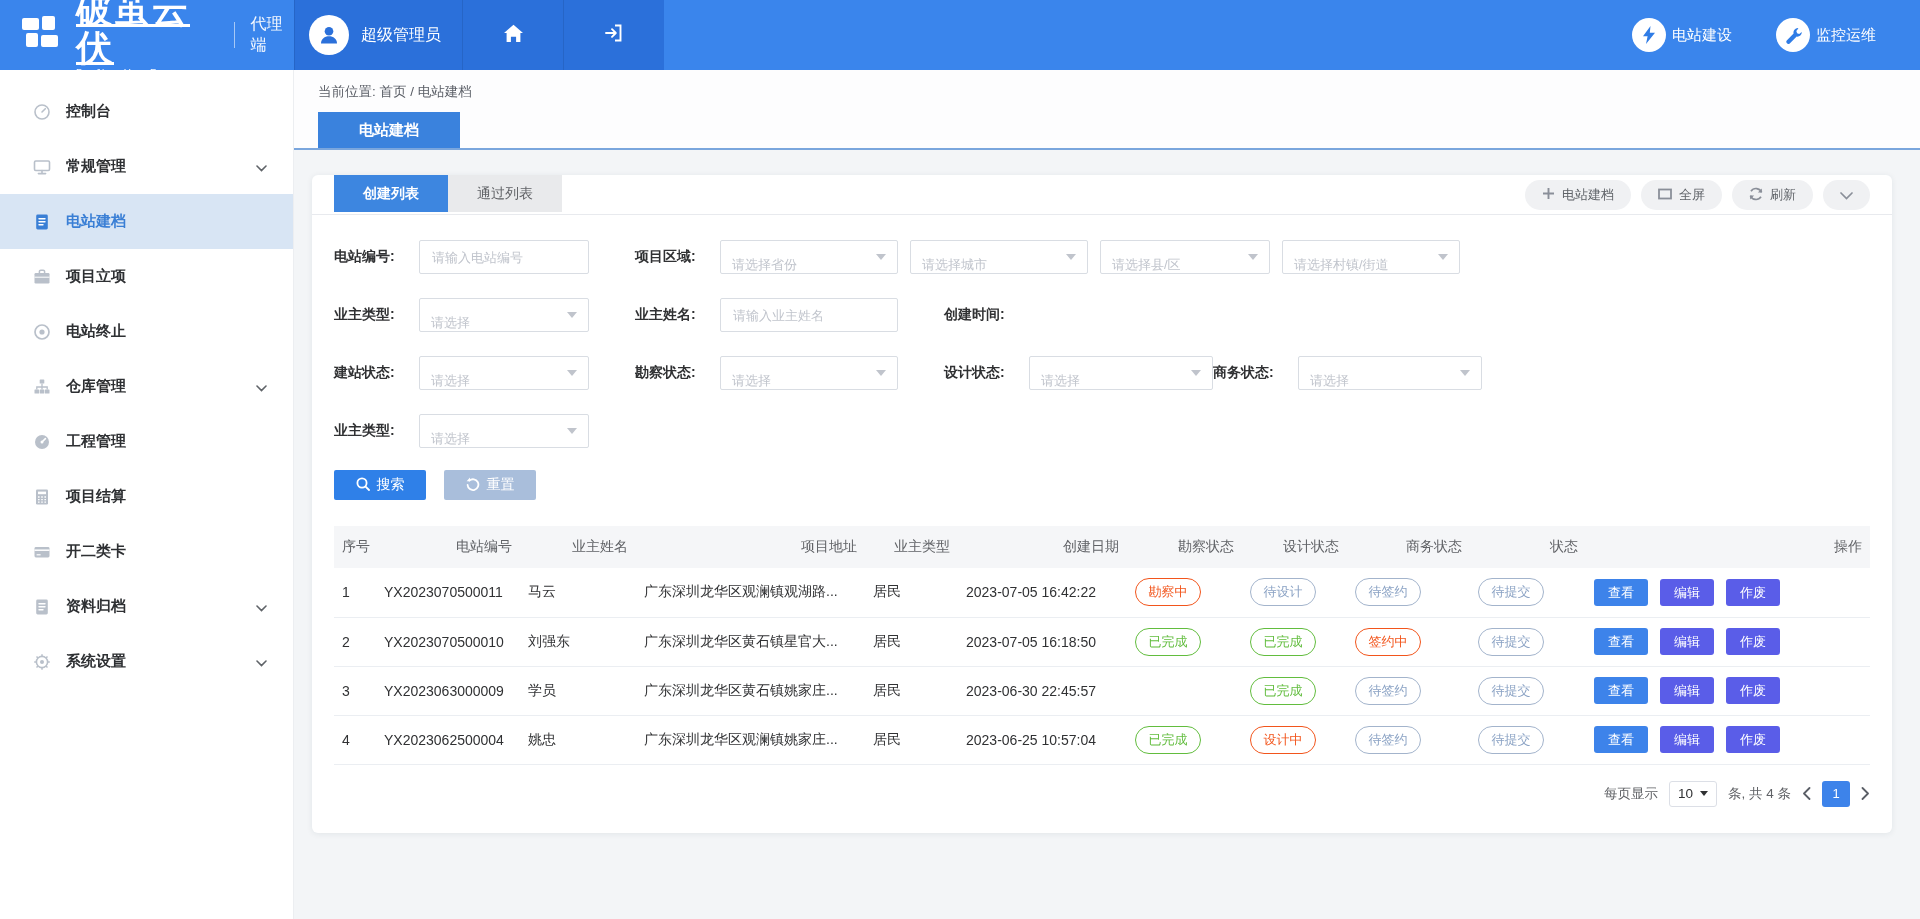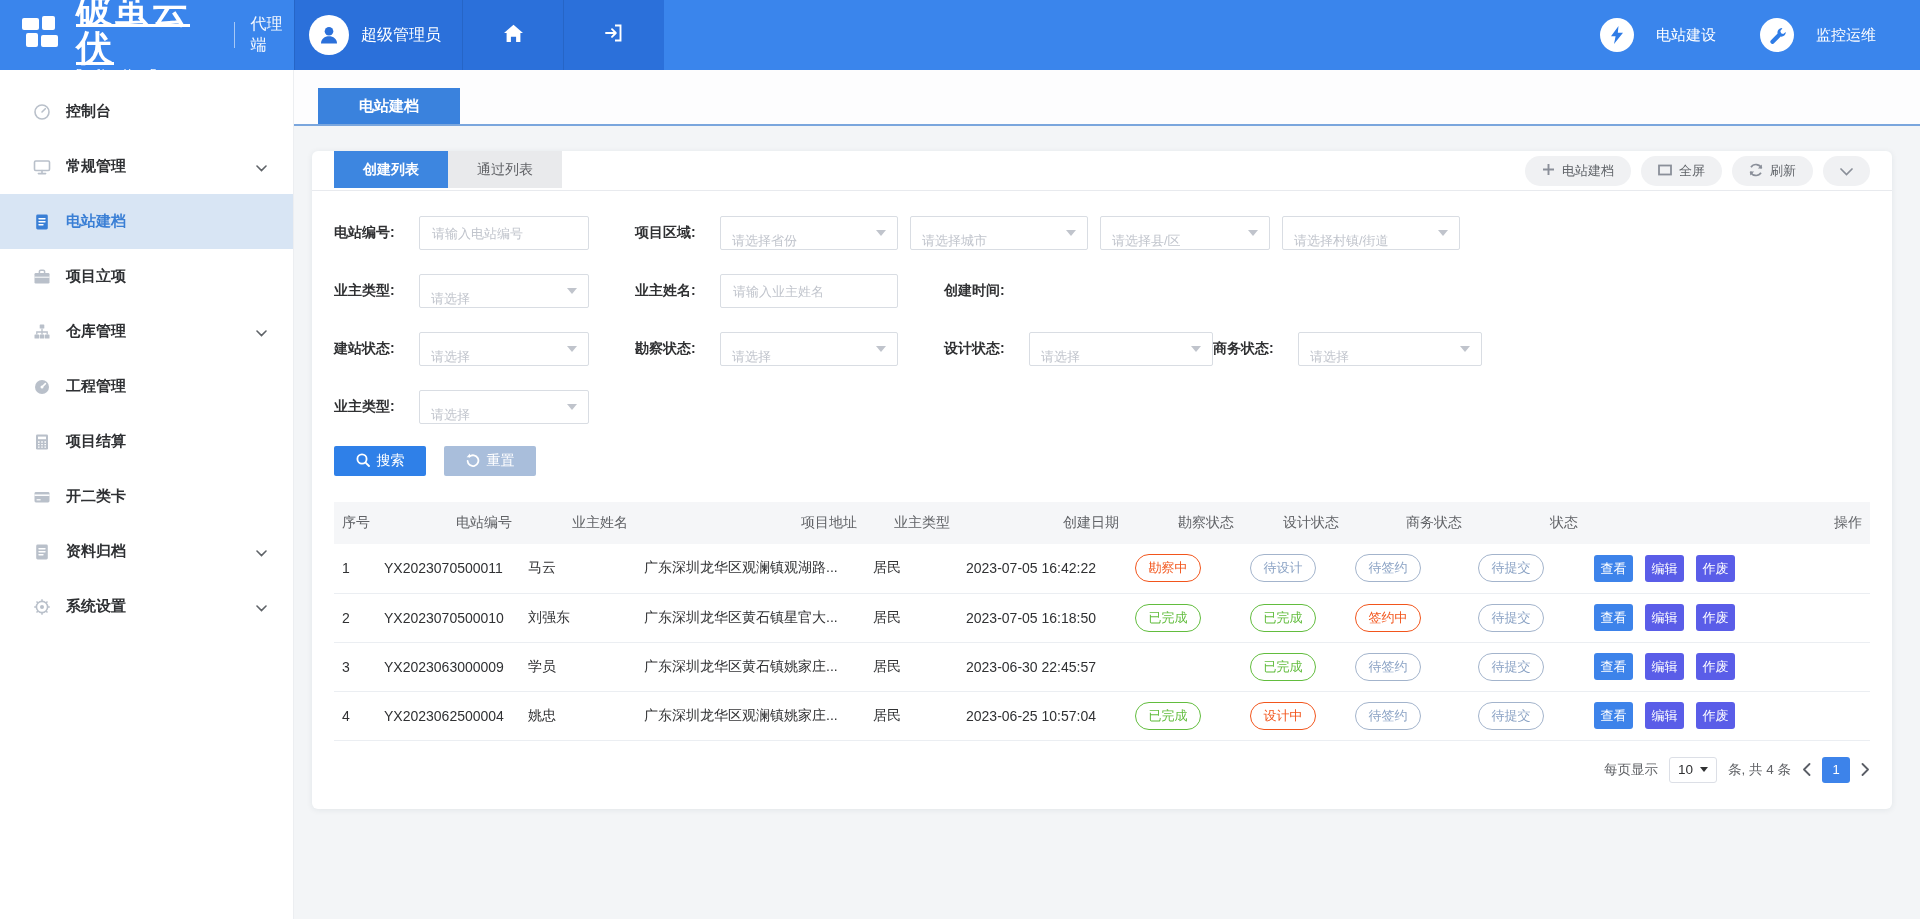--- a/index.html
+++ b/index.html
@@ -17,21 +17,21 @@
   .brand-tag { font-size:16px; opacity:.95; }
   .user-block { width:168px; background:#2b70da; border-left:1px solid #2665c6;
     display:flex; align-items:center; gap:12px; padding-left:14px; font-size:16px; cursor:pointer; }
   .avatar { width:40px; height:40px; border-radius:50%; background:#fff;
     display:flex; align-items:center; justify-content:center; flex:none; }
   .nav-btn { width:101px; background:#2b70da; border-left:1px solid #2665c6;
     display:flex; align-items:center; justify-content:center; cursor:pointer; }
   .nav-btn:last-of-type { border-right:1px solid #2665c6; }
   .header-spacer { flex:1; }
   .right-nav { display:flex; align-items:center; gap:44px; padding-right:44px; }
-  .right-item { display:flex; align-items:center; gap:22px; font-size:15px; cursor:pointer; }
+  .right-item { display:flex; align-items:center; gap:6px; font-size:15px; cursor:pointer; }
   .circle-icon { width:34px; height:34px; background:#fff; border-radius:50%;
     display:flex; align-items:center; justify-content:center; }
 
   
   .sidebar { position:absolute; top:70px; left:0; width:294px; bottom:0; background:#fff;
     border-right:1px solid #eceef1; padding-top:14px; }
   .side-item { height:55px; display:flex; align-items:center; gap:15px;
     padding:0 26px 0 32px; font-size:15px; font-weight:bold; color:#2e3033; cursor:pointer; }
   .side-item .icon { width:19px; display:flex; justify-content:center; flex:none; }
   .side-item .arrow { margin-left:auto; }
@@ -88,21 +88,21 @@
   table { border-collapse:collapse; margin:26px 22px 0; width:1536px; table-layout:fixed; }
   thead th { background:#f5f6f8; height:42px; font-size:14px; color:#606266; font-weight:normal;
     text-align:right; padding:0 8px; overflow:hidden; white-space:nowrap; }
   tbody td { height:49px; border-bottom:1px solid #ebeef2; font-size:14px; color:#303133;
     padding:0 8px; overflow:hidden; white-space:nowrap; }
   .badge { display:inline-block; min-width:66px; text-align:center; padding:4px 10px;
     border-radius:14px; font-size:13px; border:1px solid; background:#fff; }
   .badge.orange { color:#f2551c; border-color:#f2551c; }
   .badge.green  { color:#62bd3e; border-color:#62bd3e; }
   .badge.pending{ color:#8aa2c4; border-color:#a3b4cc; }
-  .op-btn { display:inline-block; width:39px; height:27px; line-height:27px; text-align:center;
+  .op-btn { display:inline-block; width:54px; height:27px; line-height:27px; text-align:center;
     color:#fff; font-size:13px; border-radius:3px; margin-right:12px; cursor:pointer; }
   .op-view { background:#3d83ea; }
   .op-edit, .op-void { background:#5a5de8; }
 
   .pagination { display:flex; align-items:center; justify-content:flex-end;
     margin:16px 22px 0; gap:11px; font-size:13.5px; color:#606266; }
   .pp-select { border:1px solid #dcdfe6; border-radius:3px; height:26px; padding:0 8px;
     display:flex; align-items:center; gap:7px; color:#303133; cursor:pointer; background:#fff; }
   .pp-select .caret { border-top-color:#303133; border-left-width:4px; border-right-width:4px;
     border-top-width:5px; }
@@ -224,20 +224,29 @@
       <svg width="18" height="18" viewBox="0 0 18 18">
         <path d="M6.4 5V3.6A1.4 1.4 0 0 1 7.8 2.2h2.4a1.4 1.4 0 0 1 1.4 1.4V5" fill="none" stroke="#b9c0ca" stroke-width="1.5"></path>
         <rect x="1.5" y="5" width="15" height="10.5" rx="1.2" fill="#b9c0ca"></rect>
         <path d="M1.5 9.2h15" stroke="#fff" stroke-width="1"></path>
       </svg>
     </span>
     <span>项目立项</span>
   </div>
 
 
+  <div class="side-item">
+    <span class="icon">
+      <svg width="18" height="18" viewBox="0 0 18 18" fill="none">
+        <circle cx="9" cy="9" r="7" stroke="#b9c0ca" stroke-width="1.7"></circle>
+        <circle cx="9" cy="9" r="2.6" fill="#b9c0ca"></circle>
+      </svg>
+    </span>
+    <span>电站终止</span>
+  </div>
 
   <div class="side-item">
     <span class="icon">
       <svg width="18" height="18" viewBox="0 0 18 18">
         <path d="M9 5.5V9M3.8 11.5V9h10.4v2.5M9 9v2.5" stroke="#b9c0ca" stroke-width="1.3" fill="none"></path>
         <g fill="#b9c0ca">
           <rect x="6.7" y="1.5" width="4.6" height="4" rx=".6"></rect>
           <rect x="1.5" y="11.5" width="4.6" height="4" rx=".6"></rect>
           <rect x="6.7" y="11.5" width="4.6" height="4" rx=".6"></rect>
           <rect x="11.9" y="11.5" width="4.6" height="4" rx=".6"></rect>
@@ -312,20 +321,24 @@
     <span class="arrow">
       <svg width="11" height="7" viewBox="0 0 11 7" fill="none">
           <path d="M1 1l4.5 4.5L10 1" stroke="#5f6368" stroke-width="1.6" stroke-linecap="round"></path>
         </svg>
     </span>
   </div>
 </div>
 
 <div class="main">
   <div class="topbar">
+    <div class="breadcrumb">
+      <span>当前位置:</span>
+      <span>首页 / 电站建档</span>
+    </div>
     <div class="tab-row">
       <span class="page-tab">电站建档</span>
     </div>
   </div>
 
   <div class="content">
     <div class="card">
 
       <div class="card-head">
         <span class="tab active">创建列表</span>

